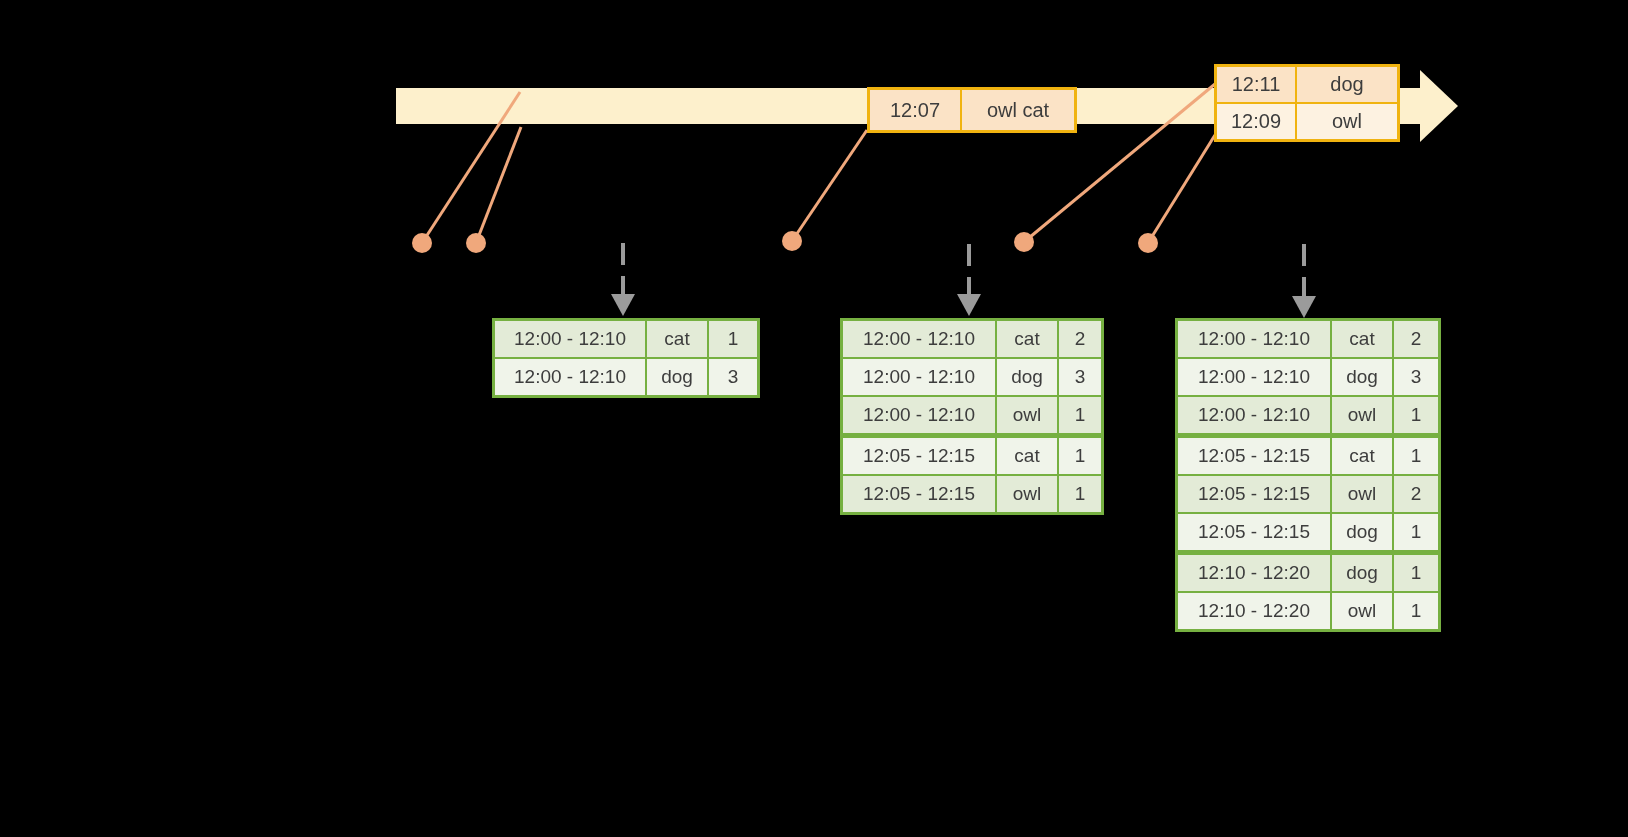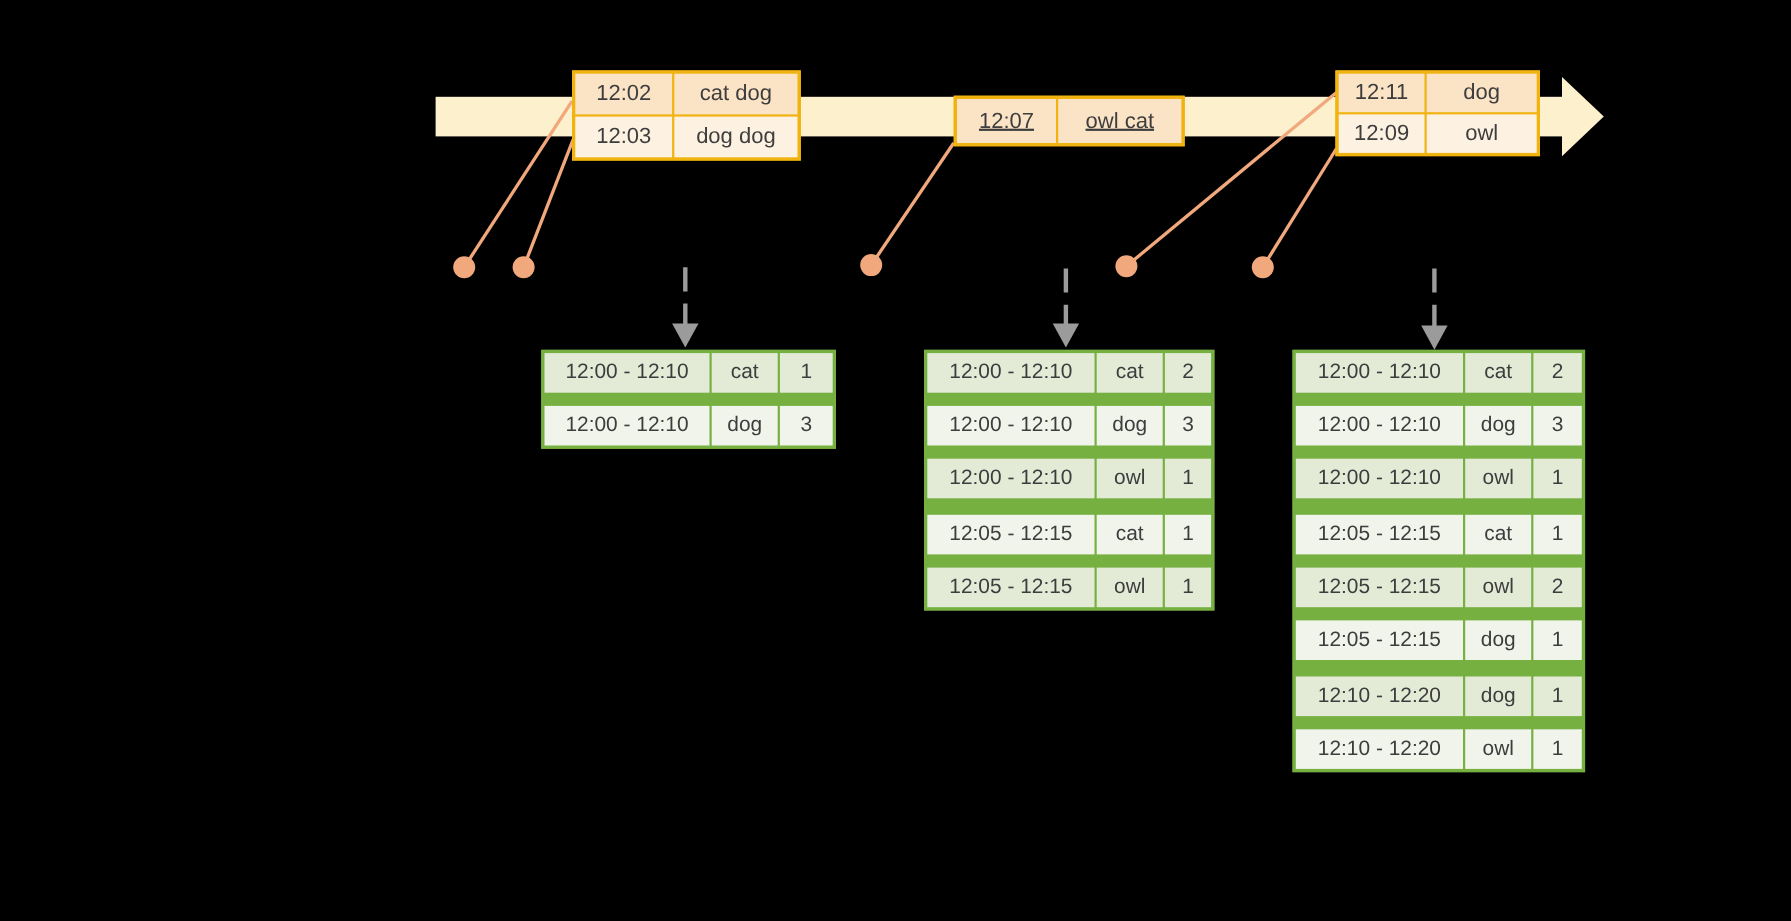--- a/index.html
+++ b/index.html
@@ -21,32 +21,32 @@
   .trigger-head{fill:var(--trigger-arrow,#9b9b9b);}
 
   
   .etable{
     position:absolute;display:flex;flex-direction:column;gap:2px;
     border:3px solid var(--event-border,#f0b310);
     background:var(--event-border,#f0b310);z-index:2;
   }
   .etable .row{display:grid;gap:2px;}
   .ea .row{grid-template-columns:88px 112px;height:37px;}
-  .eb .row{grid-template-columns:90px 112px;height:40px;text-decoration:underline;}
+  .eb .row{grid-template-columns:90px 112px;height:40px;}
   .ec .row{grid-template-columns:78px 100px;height:35px;}
   .etable .cell{
     display:flex;align-items:center;justify-content:center;
     font-size:20px;
   }
   .etable .dark  .cell{background:var(--event-row-dark,#fbe3c6);}
   .etable .light .cell{background:var(--event-row-light,#fdf2e1);}
 
   
   .rtable{
-    position:absolute;display:flex;flex-direction:column;gap:12px;
+    position:absolute;display:flex;flex-direction:column;gap:2px;
     border:3px solid var(--result-border,#76b041);
     background:var(--result-border,#76b041);z-index:2;
   }
   .rtable .row{display:grid;gap:2px;height:36px;}
   .t1 .row{grid-template-columns:150px 60px 48px;}
   .t2 .row{grid-template-columns:152px 60px 42px;}
   .t3 .row{grid-template-columns:152px 60px 44px;}
   .rtable .row.group-end{border-bottom:3px solid var(--result-border,#76b041);}
   .rtable .cell{
     display:flex;align-items:center;justify-content:center;
@@ -78,30 +78,20 @@
     <circle class="event-dot" cx="1148" cy="243" r="10"></circle>
 
     <line class="trigger-line" x1="623" y1="243" x2="623" y2="296"></line>
     <polygon class="trigger-head" points="611,294 635,294 623,316"></polygon>
     <line class="trigger-line" x1="969" y1="244" x2="969" y2="296"></line>
     <polygon class="trigger-head" points="957,294 981,294 969,316"></polygon>
     <line class="trigger-line" x1="1304" y1="244" x2="1304" y2="298"></line>
     <polygon class="trigger-head" points="1292,296 1316,296 1304,318"></polygon>
   </svg>
 
-  <div class="etable ea" style="left:520px;top:64px;">
-    <div class="row dark">
-      <div class="cell">12:02</div>
-      <div class="cell">cat dog</div>
-    </div>
-    <div class="row light">
-      <div class="cell">12:03</div>
-      <div class="cell">dog dog</div>
-    </div>
-  </div>
 
   <div class="etable eb" style="left:867px;top:87px;">
     <div class="row dark">
       <div class="cell">12:07</div>
       <div class="cell">owl cat</div>
     </div>
   </div>
 
   <div class="etable ec" style="left:1214px;top:64px;">
     <div class="row dark">

